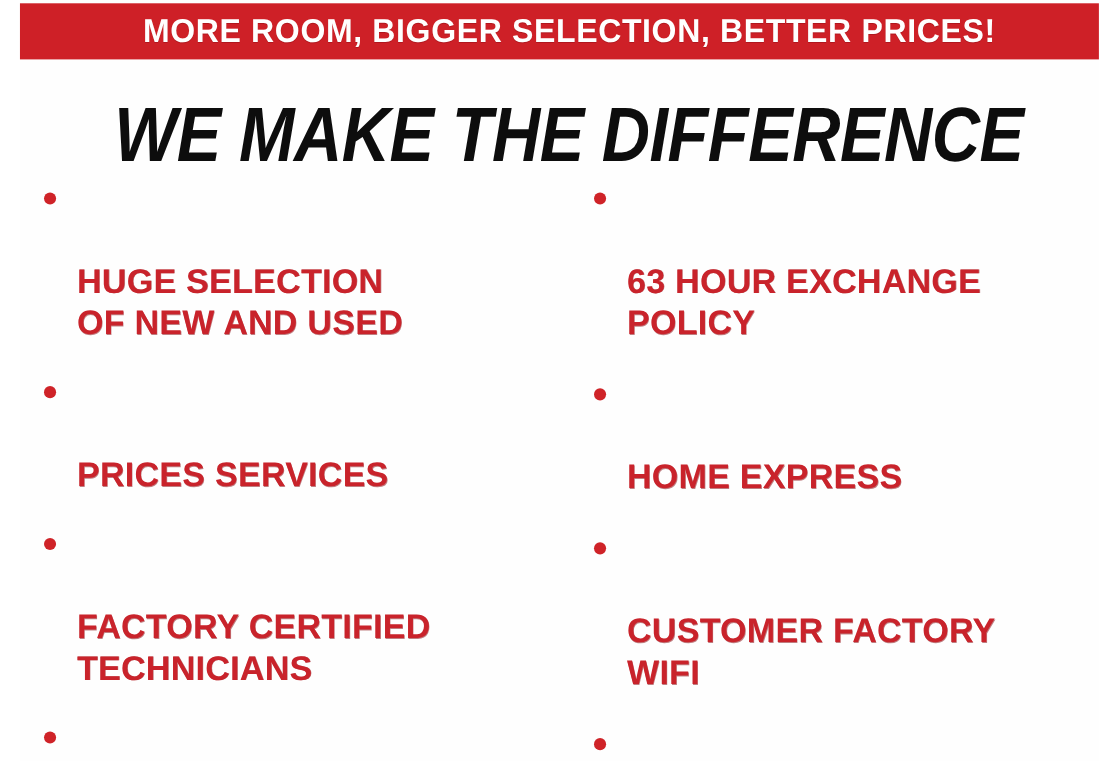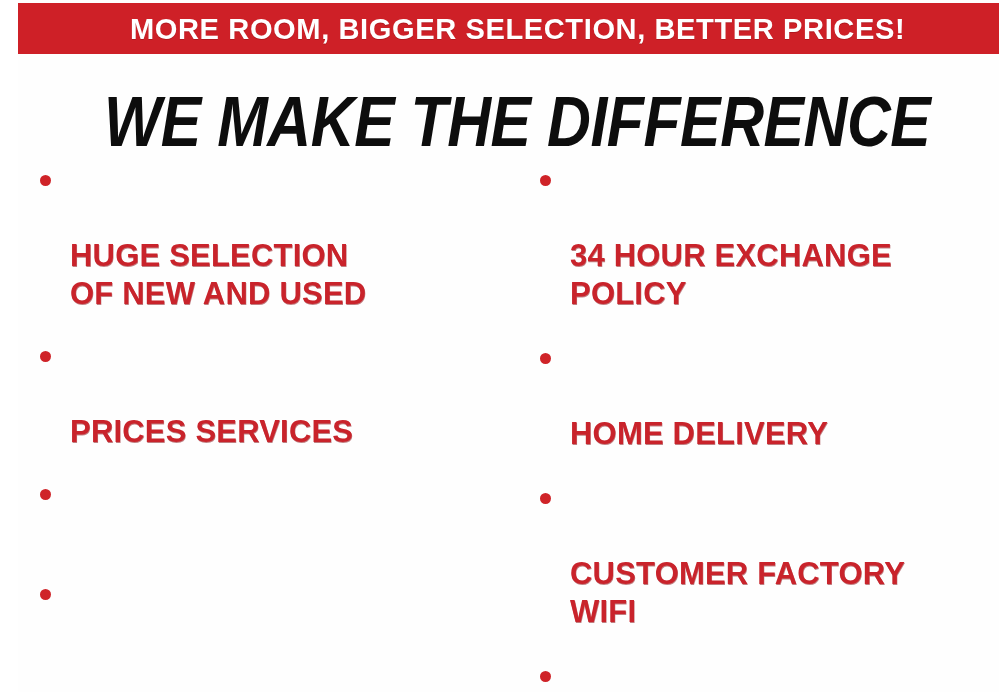--- a/index.html
+++ b/index.html
@@ -146,42 +146,44 @@
 OF NEW AND USED</span>
         </li>
 
         <li class="bullet-item">
           <span class="bullet-dot"></span>
           <span>PRICES SERVICES</span>
         </li>
 
         <li class="bullet-item">
           <span class="bullet-dot"></span>
+          <span>FACTORY CERTIFIED
+TECHNICIANS</span>
         </li>
 
         <li class="bullet-item">
           <span class="bullet-dot"></span>
           
         </li>
 
       </ul>
     </div>
 
     <div class="col col-right">
       <ul class="bullet-list">
 
         <li class="bullet-item">
           <span class="bullet-dot"></span>
-          <span>34 HOUR EXCHANGE
+          <span>63 HOUR EXCHANGE
 POLICY</span>
         </li>
 
         <li class="bullet-item">
           <span class="bullet-dot"></span>
-          <span>HOME DELIVERY</span>
+          <span>HOME EXPRESS</span>
         </li>
 
         <li class="bullet-item">
           <span class="bullet-dot"></span>
           <span>CUSTOMER FACTORY
 WIFI</span>
         </li>
 
         <li class="bullet-item">
           <span class="bullet-dot"></span>

